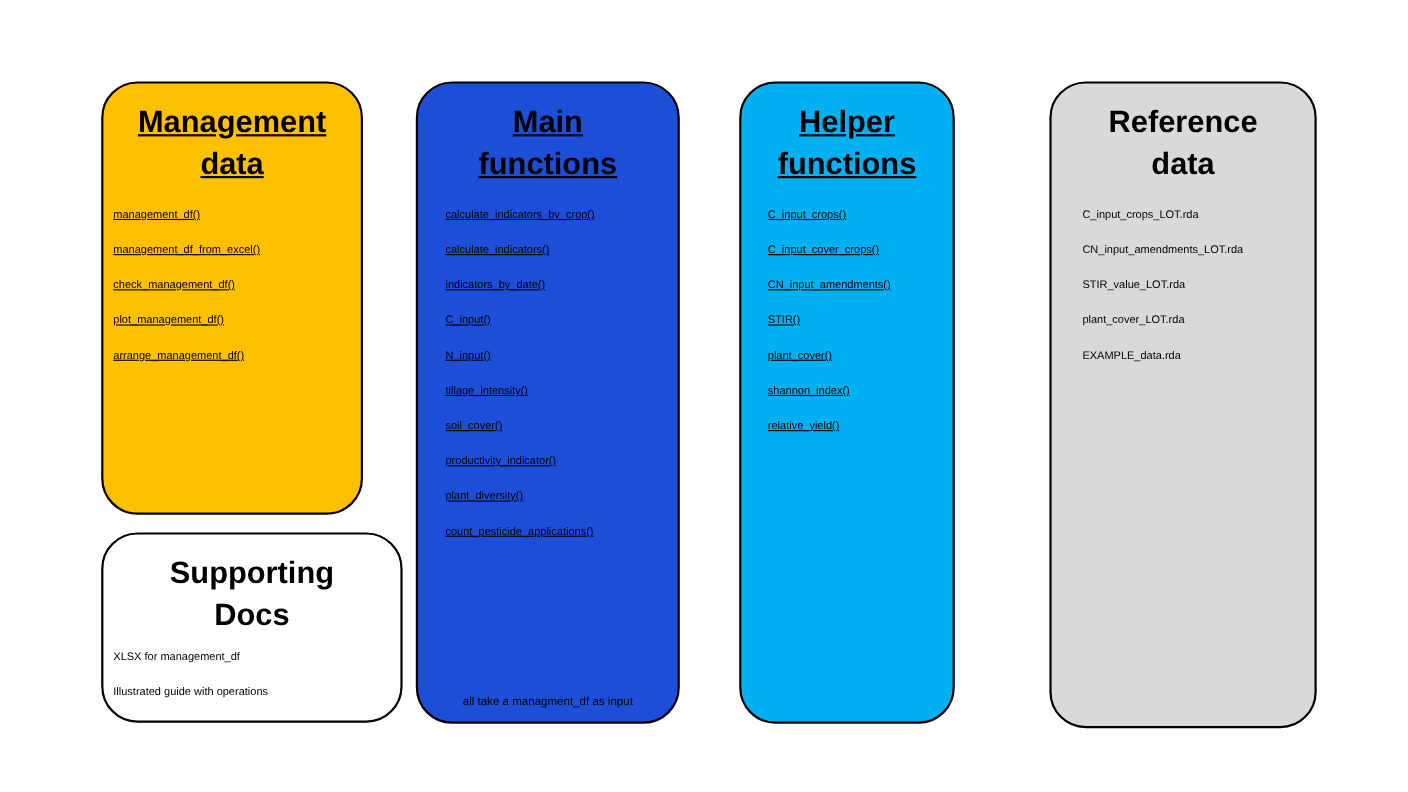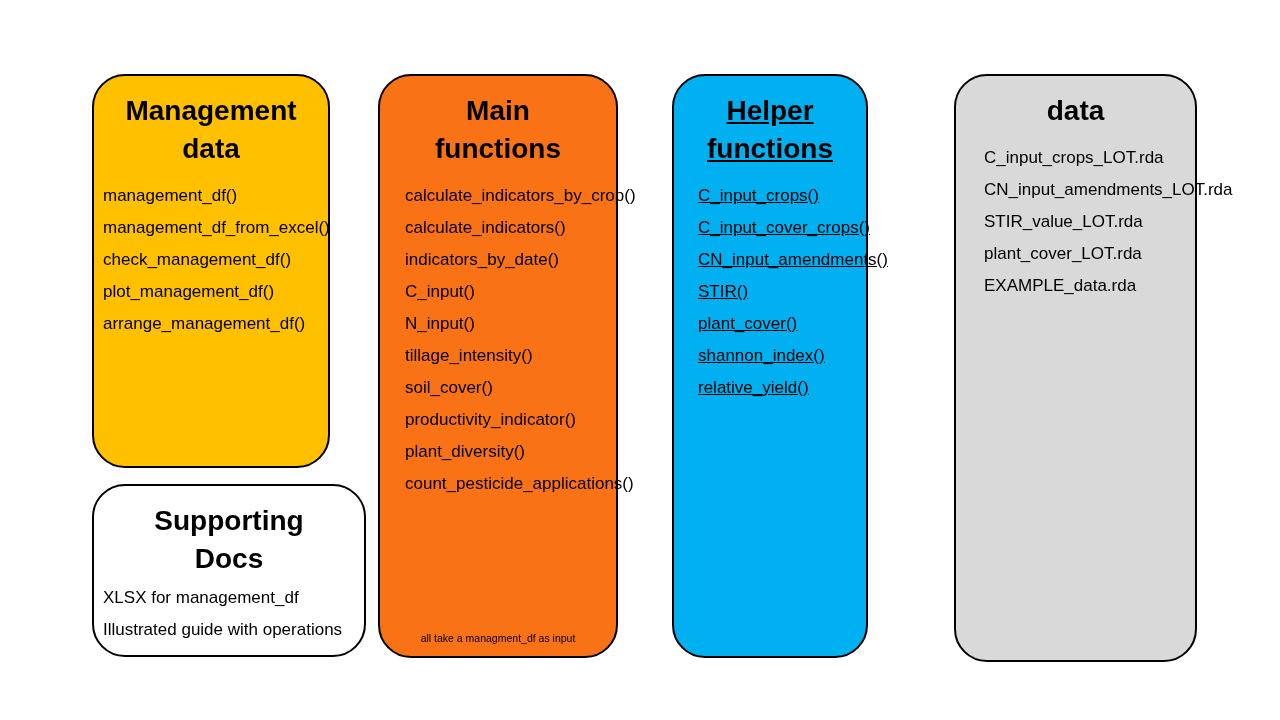--- a/index.html
+++ b/index.html
@@ -24,33 +24,33 @@
     font-size: 28px;
     line-height: 38px;
     padding-top: 16px;
     letter-spacing: 0;
   }
   .title-line { display: block; }
   .card-items { margin-top: 12px; }
   .card-item {
     height: 32px;
     line-height: 32px;
-    font-size: 17px;
+    font-size: 10px;
     white-space: nowrap;
   }
   .footnote {
     position: absolute;
     left: 0; right: 0;
     bottom: 12px;
     text-align: center;
     font-size: 10.5px;
   }
 
   
-  #card-management { left: 92px;  top: 74px;  width: 238px; height: 394px; }
+  #card-management { left: 92px;  top: 74px;  width: 238px; height: 394px; text-decoration: underline; }
   #card-management .card-item { padding-left: 9px; }
 
   #card-docs { left: 92px; top: 484px; width: 274px; height: 173px; }
   #card-docs .card-items { margin-top: 4px; }
   #card-docs .card-item { padding-left: 9px; }
 
   #card-main { left: 378px; top: 74px; width: 240px; height: 584px; }
   #card-main .card-item { padding-left: 25px; }
 
   #card-helper { left: 672px; top: 74px; width: 196px; height: 584px; text-decoration: underline; }
@@ -82,21 +82,21 @@
     <div class="card-title">
       <span class="title-line">Supporting</span>
       <span class="title-line">Docs</span>
     </div>
     <div class="card-items">
         <div class="card-item">XLSX for management_df</div>
         <div class="card-item">Illustrated guide with operations</div>
       </div>
   </div>
 
-  <div class="card" id="card-main" style="background: #f97316;">
+  <div class="card" id="card-main" style="background: #1d4ed8; text-decoration: underline;">
     <div class="card-title">
       <span class="title-line">Main</span>
       <span class="title-line">functions</span>
     </div>
     <div class="card-items">
         <div class="card-item">calculate_indicators_by_crop()</div>
         <div class="card-item">calculate_indicators()</div>
         <div class="card-item">indicators_by_date()</div>
         <div class="card-item">C_input()</div>
         <div class="card-item">N_input()</div>
@@ -120,20 +120,21 @@
         <div class="card-item">CN_input_amendments()</div>
         <div class="card-item">STIR()</div>
         <div class="card-item">plant_cover()</div>
         <div class="card-item">shannon_index()</div>
         <div class="card-item">relative_yield()</div>
       </div>
   </div>
 
   <div class="card" id="card-reference" style="background: rgb(217, 217, 217);">
     <div class="card-title">
+      <span class="title-line">Reference</span>
       <span class="title-line">data</span>
     </div>
     <div class="card-items">
         <div class="card-item">C_input_crops_LOT.rda</div>
         <div class="card-item">CN_input_amendments_LOT.rda</div>
         <div class="card-item">STIR_value_LOT.rda</div>
         <div class="card-item">plant_cover_LOT.rda</div>
         <div class="card-item">EXAMPLE_data.rda</div>
       </div>
   </div>

